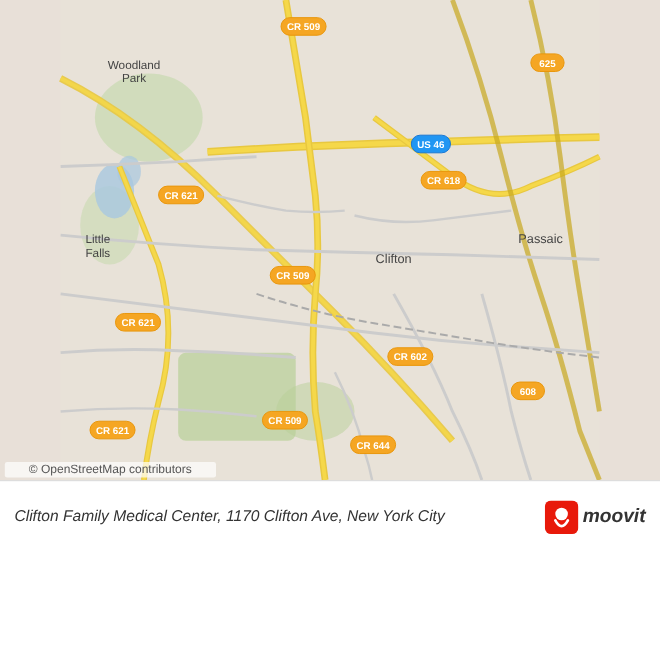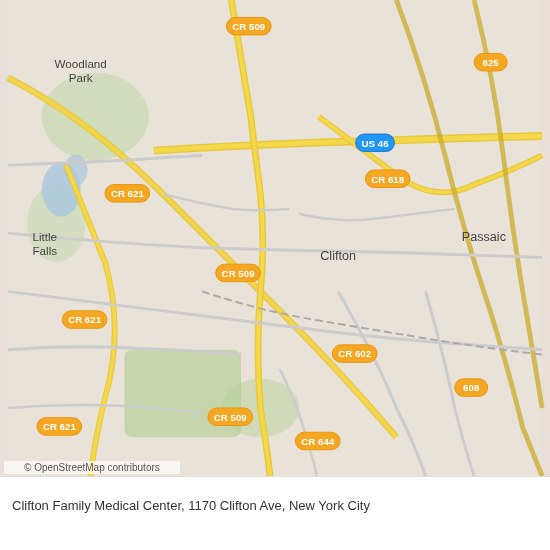--- a/index.html
+++ b/index.html
@@ -7,36 +7,37 @@
     body {
       width: 550px;
       height: 550px;
       overflow: hidden;
       font-family: Arial, sans-serif;
       position: relative;
     }
 
     #map-container {
       width: 550px;
-      height: 476px;
+      height: 400px;
       position: relative;
       overflow: hidden;
       background-color: #e8e0d8;
     }
 
     
     #info-bar {
       width: 550px;
       height: 60px;
       background: #fff;
       display: flex;
       align-items: center;
       padding: 0 12px;
       border-top: 1px solid #ddd;
       gap: 10px;
+      font-style: italic;
     }
 
     #info-text {
       flex: 1;
       font-size: 13px;
       color: #333;
       line-height: 1.3;
     }
 
     #moovit-logo {
@@ -218,13 +219,21 @@
   
   <div id="map-copyright">
     <span>© OpenStreetMap contributors</span>
   </div>
 </div>
 
 <div id="info-bar">
   <div id="info-text">
     <span>Clifton Family Medical Center, 1170 Clifton Ave, New York City</span>
   </div>
+  <div id="moovit-logo">
+    <svg class="moovit-icon" viewBox="0 0 32 32" xmlns="http://www.w3.org/2000/svg">
+      <rect width="32" height="32" rx="6" fill="#e8190a"></rect>
+      <circle cx="16" cy="13" r="6" fill="white"></circle>
+      <path d="M10,19 Q16,30 22,19" stroke="white" stroke-width="2.5" fill="none" stroke-linecap="round"></path>
+    </svg>
+    <span>moovit</span>
+  </div>
 </div>
 
 </body></html>

